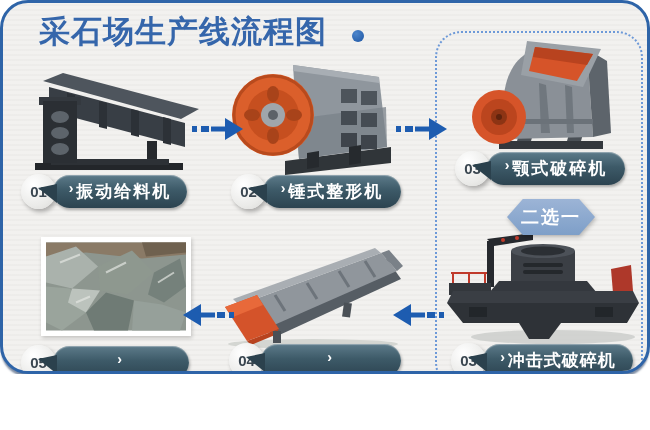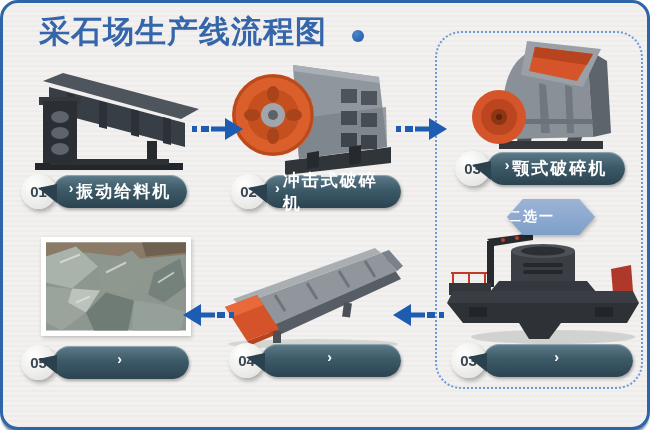--- a/index.html
+++ b/index.html
@@ -1,21 +1,21 @@
 <!DOCTYPE html>
 <html><head>
 <meta charset="utf-8">
 <style>
   * { margin:0; padding:0; box-sizing:border-box; }
   body { background:#ffffff; font-family:"Liberation Sans", sans-serif; }
   .page {
-    position:relative; width:650px; height:430px;
+    position:relative; width:650px; height:374px;
     background:#f2f1ef;
     background-image: repeating-linear-gradient(0deg, rgba(120,120,115,.04) 0 2px, transparent 2px 5px);
-    border:3px solid #2e64a8; border-radius:18px;
+    border:3px solid #2e64a8; border-radius:28px;
     box-shadow:0 4px 2px -1px rgba(22,48,88,.55);
     overflow:hidden;
   }
   .title {
     position:absolute; left:36px; top:8px;
     font-size:31px; font-weight:bold; color:#3566ab; letter-spacing:1px;
   }
   .title-dot {
     position:absolute; left:349px; top:27px; width:12px; height:12px; border-radius:50%;
     background:radial-gradient(circle at 35% 30%, #4d86cc, #1d55a2);
@@ -65,24 +65,24 @@
   .chev { font-size:14px; font-weight:bold; transform:translateY(-4px); margin-right:3px; letter-spacing:0; }
   .s1 { left:18px;  top:171px; } .s1 .step-pill { width:134px; }
   .s2 { left:228px; top:171px; } .s2 .step-pill { width:138px; }
   .s3 { left:452px; top:148px; } .s3 .step-pill { width:138px; }
   .s4 { left:448px; top:340px; } .s4 .step-pill { width:150px; letter-spacing:1px; }
   .s5 { left:226px; top:340px; } .s5 .step-pill { width:140px; letter-spacing:5px; }
   .s6 { left:18px;  top:342px; } .s6 .step-pill { width:136px; letter-spacing:4px; }
 
   .hex-wrap { position:absolute; left:504px; top:196px; filter:drop-shadow(1px 2px 2px rgba(0,0,0,.25)); }
   .hex {
-    width:88px; height:36px; line-height:36px; text-align:left;
+    width:88px; height:36px; line-height:36px; text-align:center;
     background:linear-gradient(180deg,#9cb4d6,#7e9fc8);
     clip-path:polygon(18% 0%, 82% 0%, 100% 50%, 82% 100%, 18% 100%, 0% 50%);
-    color:#fff; font-size:14px; font-weight:bold; letter-spacing:2px;font-family:Liberation Serif, serif;
+    color:#fff; font-size:18px; font-weight:bold; letter-spacing:2px;
   }
 </style>
 </head>
 <body>
 
 <div class="page">
 
   <h1 class="title">采石场生产线流程图</h1>
   <span class="title-dot"></span>
 
@@ -231,34 +231,35 @@
     <span class="step-num">01</span>
     <span class="step-pill">
         <span class="chev">›</span>
         <span>振动给料机</span>
       </span>
   </div>
   <div class="step s2">
     <span class="step-num">02</span>
     <span class="step-pill">
         <span class="chev">›</span>
-        <span>冲击式破碎机</span>
+        <span>锤式整形机</span>
       </span>
   </div>
   <div class="step s3">
     <span class="step-num">03</span>
     <span class="step-pill">
         <span class="chev">›</span>
         <span>颚式破碎机</span>
       </span>
   </div>
   <div class="step s4">
     <span class="step-num">03</span>
     <span class="step-pill">
         <span class="chev">›</span>
+        <span>冲击式破碎机</span>
       </span>
   </div>
   <div class="step s5">
     <span class="step-num">04</span>
     <span class="step-pill">
         <span class="chev">›</span>
       </span>
   </div>
   <div class="step s6">
     <span class="step-num">05</span>

